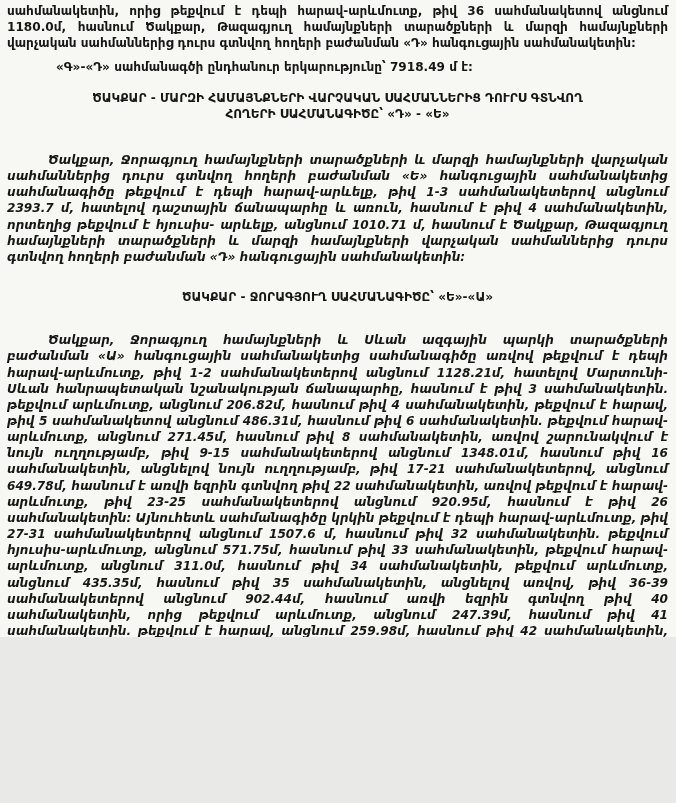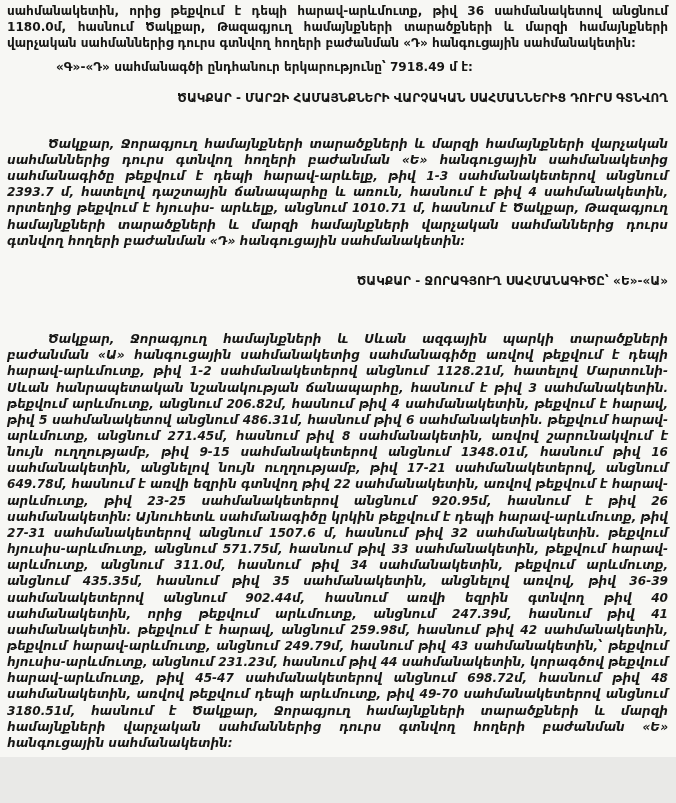--- a/index.html
+++ b/index.html
@@ -3,21 +3,21 @@
 <meta charset="utf-8">
 <style>
   html,body{margin:0;padding:0;}
   body{
     background:#e9e9e7;
     font-family:"DejaVu Sans","Liberation Sans",sans-serif;
   }
   .page{
     position:relative;
     width:676px;
-    height:757px;
+    height:637px;
     margin:0 auto;
     background:#f7f7f4;
     box-sizing:border-box;
     padding:3px 8px 4px 7px;
     overflow:hidden;
     color:#171715;
     font-size:12.1px;
     line-height:16.15px;
     font-weight:bold;
     -webkit-font-smoothing:none;
@@ -27,38 +27,39 @@
     text-justify:inter-word;
     margin:0;
   }
   .para.indent{ text-indent:41px;font-style:italic; }
   .summary{
     margin:8px;
     text-indent:41px;
     text-align:left;
   }
   .heading{
-    text-align:right;
+    text-align:center;
     margin:14px 0 30px 0;
     font-weight:bold;
   }
   .heading .hl{ display:block; }
-  .heading.single{ margin:24px 0 42px 0; }
+  .heading.single{ margin:24px 0 27px 0; }
 </style>
 </head>
 <body>
 
 <div class="page">
 
   <p class="para">սահմանակետին, որից թեքվում է դեպի հարավ-արևմուտք, թիվ 36 սահմանակետով անցնում 1180.0մ, հասնում Ծակքար, Թազագյուղ համայնքների տարածքների և մարզի համայնքների վարչական սահմաններից դուրս գտնվող հողերի բաժանման «Դ» հանգուցային սահմանակետին:</p>
 
   <p class="summary">«Գ»-«Դ» սահմանագծի ընդհանուր երկարությունը՝ 7918.49 մ է:</p>
 
   <div class="heading">
     <span class="hl">ԾԱԿՔԱՐ - ՄԱՐԶԻ ՀԱՄԱՅՆՔՆԵՐԻ ՎԱՐՉԱԿԱՆ ՍԱՀՄԱՆՆԵՐԻՑ ԴՈՒՐՍ ԳՏՆՎՈՂ</span>
+    <span class="hl">ՀՈՂԵՐԻ ՍԱՀՄԱՆԱԳԻԾԸ՝ «Դ» - «Ե»</span>
   </div>
 
   <p class="para indent">Ծակքար, Ջորագյուղ համայնքների տարածքների և մարզի համայնքների վարչական սահմաններից դուրս գտնվող հողերի բաժանման «Ե» հանգուցային սահմանակետից սահմանագիծը թեքվում է դեպի հարավ-արևելք, թիվ 1-3 սահմանակետերով անցնում 2393.7 մ, հատելով դաշտային ճանապարհը և առուն, հասնում է թիվ 4 սահմանակետին, որտեղից թեքվում է հյուսիս- արևելք, անցնում 1010.71 մ, հասնում է Ծակքար, Թազագյուղ համայնքների տարածքների և մարզի համայնքների վարչական սահմաններից դուրս գտնվող հողերի բաժանման «Դ» հանգուցային սահմանակետին:</p>
 
 
   <div class="heading single">
     <span class="hl">ԾԱԿՔԱՐ - ՋՈՐԱԳՅՈՒՂ ՍԱՀՄԱՆԱԳԻԾԸ՝ «Ե»-«Ա»</span>
   </div>
 
   <p class="para indent">Ծակքար, Ջորագյուղ համայնքների և Սևան ազգային պարկի տարածքների բաժանման «Ա» հանգուցային սահմանակետից սահմանագիծը առվով թեքվում է դեպի հարավ-արևմուտք, թիվ 1-2 սահմանակետերով անցնում 1128.21մ, հատելով Մարտունի-Սևան հանրապետական նշանակության ճանապարհը, հասնում է թիվ 3 սահմանակետին. թեքվում արևմուտք, անցնում 206.82մ, հասնում թիվ 4 սահմանակետին, թեքվում է հարավ, թիվ 5 սահմանակետով անցնում 486.31մ, հասնում թիվ 6 սահմանակետին. թեքվում հարավ-արևմուտք, անցնում 271.45մ, հասնում թիվ 8 սահմանակետին, առվով շարունակվում է նույն ուղղությամբ, թիվ 9-15 սահմանակետերով անցնում 1348.01մ, հասնում թիվ 16 սահմանակետին, անցնելով նույն ուղղությամբ, թիվ 17-21 սահմանակետերով, անցնում 649.78մ, հասնում է առվի եզրին գտնվող թիվ 22 սահմանակետին, առվով թեքվում է հարավ-արևմուտք, թիվ 23-25 սահմանակետերով անցնում 920.95մ, հասնում է թիվ 26 սահմանակետին: Այնուհետև սահմանագիծը կրկին թեքվում է դեպի հարավ-արևմուտք, թիվ 27-31 սահմանակետերով անցնում 1507.6 մ, հասնում թիվ 32 սահմանակետին. թեքվում հյուսիս-արևմուտք, անցնում 571.75մ, հասնում թիվ 33 սահմանակետին, թեքվում հարավ-արևմուտք, անցնում 311.0մ, հասնում թիվ 34 սահմանակետին, թեքվում արևմուտք, անցնում 435.35մ, հասնում թիվ 35 սահմանակետին, անցնելով առվով, թիվ 36-39 սահմանակետերով անցնում 902.44մ, հասնում առվի եզրին գտնվող թիվ 40 սահմանակետին, որից թեքվում արևմուտք, անցնում 247.39մ, հասնում թիվ 41 սահմանակետին. թեքվում է հարավ, անցնում 259.98մ, հասնում թիվ 42 սահմանակետին, թեքվում հարավ-արևմուտք, անցնում 249.79մ, հասնում թիվ 43 սահմանակետին,՝ թեքվում հյուսիս-արևմուտք, անցնում 231.23մ, հասնում թիվ 44 սահմանակետին, կորագծով թեքվում հարավ-արևմուտք, թիվ 45-47 սահմանակետերով անցնում 698.72մ, հասնում թիվ 48 սահմանակետին, առվով թեքվում դեպի արևմուտք, թիվ 49-70 սահմանակետերով անցնում 3180.51մ, հասնում է Ծակքար, Ջորագյուղ համայնքների տարածքների և մարզի համայնքների վարչական սահմաններից դուրս գտնվող հողերի բաժանման «Ե» հանգուցային սահմանակետին:</p>

